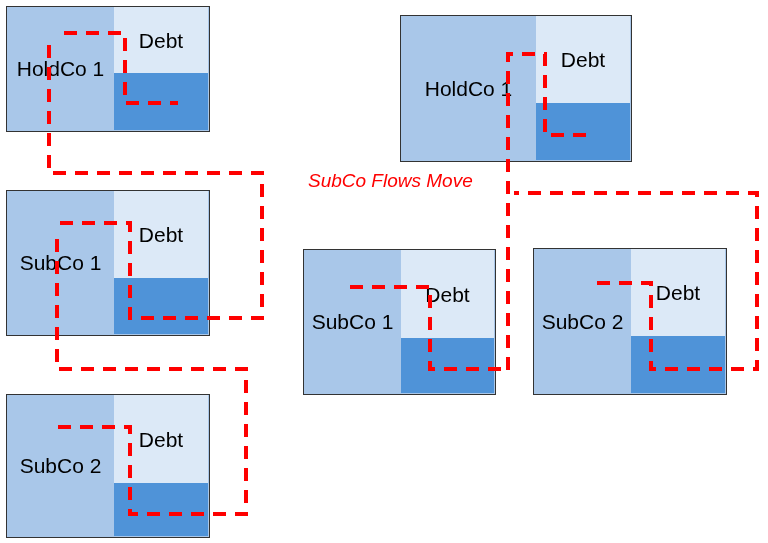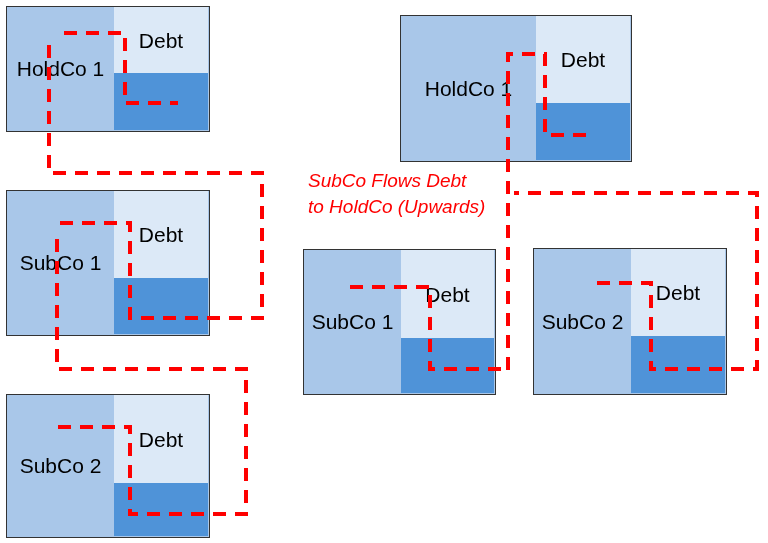--- a/index.html
+++ b/index.html
@@ -83,16 +83,15 @@
     </div>
   <svg id="flow-overlay" width="768" height="543" viewBox="0 0 768 543" xmlns="http://www.w3.org/2000/svg">
       <polyline points="58,427 130,427 130,514 246,514 246,369 57,369 57,232" class="flow-line" stroke="#FE0000" stroke-width="4" stroke-dasharray="13 9"></polyline>
       <polyline points="60,223 130,223 130,318 262,318 262,173 49,173 49,37" class="flow-line" stroke="#FE0000" stroke-width="4" stroke-dasharray="13 9"></polyline>
       <polyline points="64,33 125,33 125,103 178,103" class="flow-line" stroke="#FE0000" stroke-width="4" stroke-dasharray="13 9"></polyline>
       <polyline points="508,370 508,54 545,54 545,135 592,135" class="flow-line" stroke="#FE0000" stroke-width="4" stroke-dasharray="13 9"></polyline>
       <polyline points="350,287 430,287 430,369 506,369" class="flow-line" stroke="#FE0000" stroke-width="4" stroke-dasharray="13 9"></polyline>
       <polyline points="597,283 651,283 651,369 757,369 757,193 514,193" class="flow-line" stroke="#FE0000" stroke-width="4" stroke-dasharray="13 9"></polyline>
     </svg>
   <div id="caption" style="color: rgb(254, 0, 0);">
-    <div>SubCo Flows Debt</div>
-    <div>to HoldCo (Upwards)</div>
+    <div>SubCo Flows Move</div>
   </div>
 </div>
 
 </body></html>

